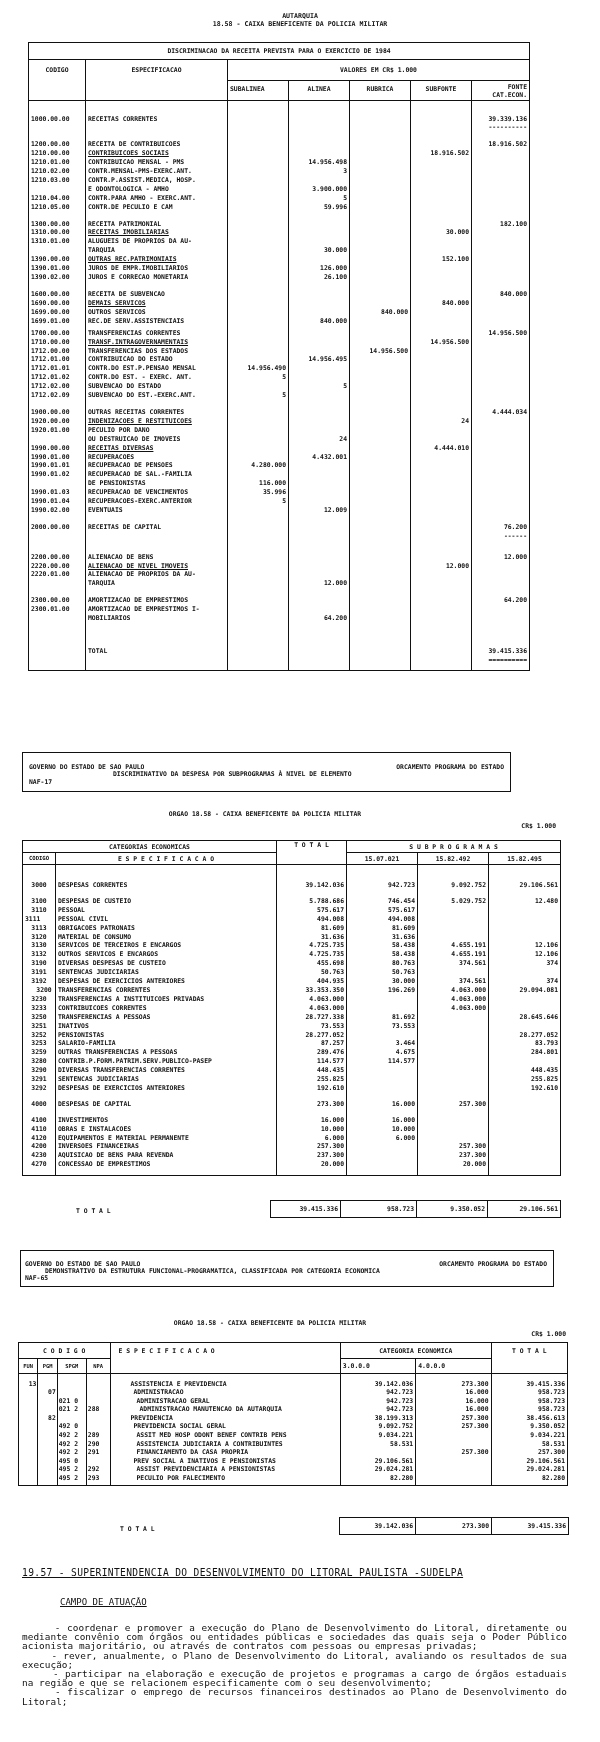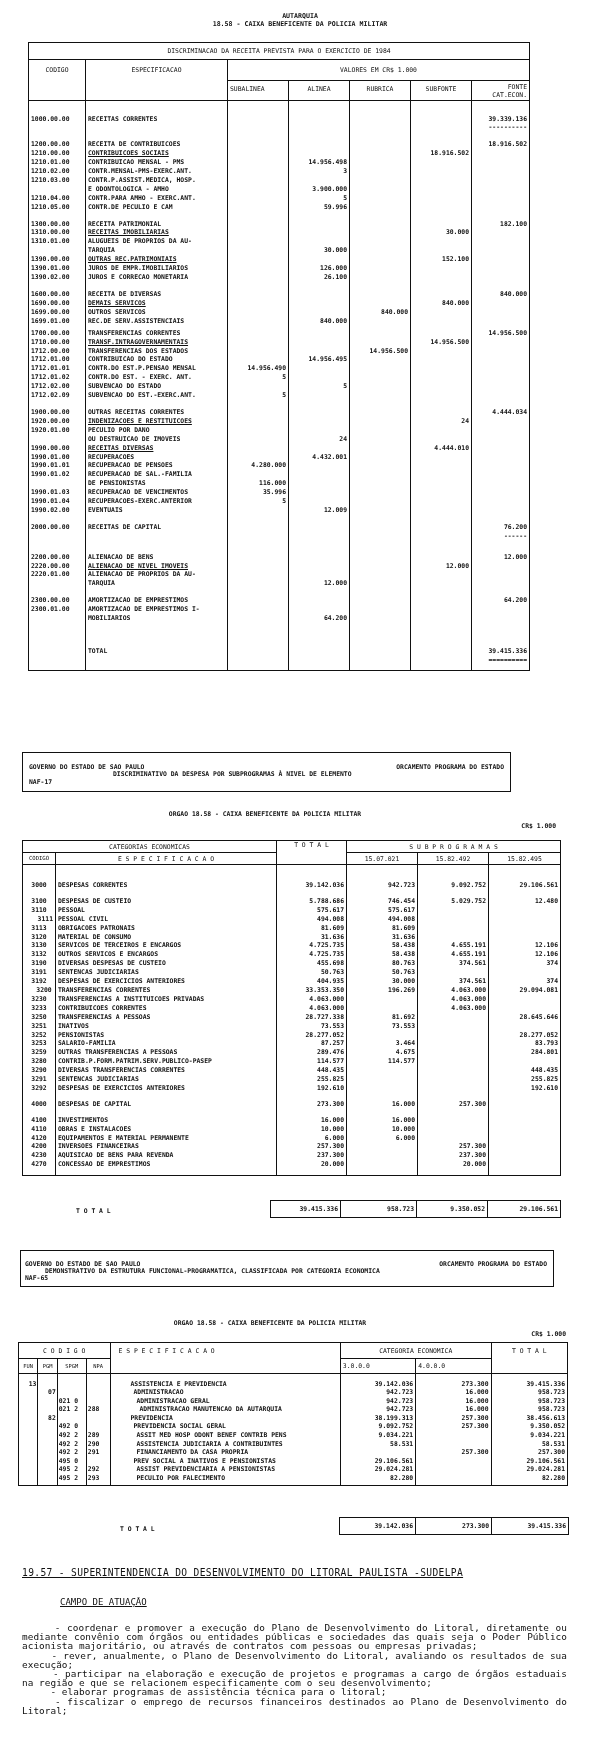--- a/index.html
+++ b/index.html
@@ -2,21 +2,21 @@
 <html><head>
 <meta charset="utf-8">
 <style>
   * { box-sizing: border-box; margin: 0; padding: 0; }
   body { width: 600px; height: 1742px; background: #fff; color: #111; font-family: "DejaVu Sans Mono", monospace; font-size: 6.4px; font-weight: bold; position: relative; overflow: hidden; line-height: 1.25; }
   .abs { position: absolute; }
   .t-title { left: 0; width: 600px; text-align: center; font-size: 6.6px; }
   table { border-collapse: collapse; table-layout: fixed; }
   .tbl td, .tbl th { border-left: 1.3px solid #111; border-right: 1.3px solid #111; vertical-align: top; font-weight: bold; padding: 0 2px; white-space: nowrap; overflow: hidden; }
   .tbl { border: 1.6px solid #111; }
-  .hdr th { border: 1.3px solid #111; font-weight: normal; text-align: center; vertical-align: middle; margin-top: 30px; }
+  .hdr th { border: 1.3px solid #111; font-weight: bold; text-align: center; vertical-align: middle; margin-top: 30px; }
   .num { text-align: right; }
   .u { text-decoration: underline; }
   .lh { line-height: 8.9px; }
   .box { border: 1.6px solid #111; }
   .sumbox td { border: 1.3px solid #111; padding: 0 2px; text-align: right; height: 17px; vertical-align: middle; }
   .para { font-family: "DejaVu Sans Mono", monospace; font-weight: normal; font-size: 9.4px; line-height: 9.2px; letter-spacing: 0.05px; }
 </style>
 </head>
 <body>
 
@@ -236,21 +236,21 @@
           <td></td>
           <td></td>
           <td></td>
           <td></td>
           <td></td>
           <td></td>
           <td></td>
         </tr>
         <tr class="lh">
           <td>1600.00.00</td>
-          <td>RECEITA DE DIVERSAS</td>
+          <td>RECEITA DE SUBVENCAO</td>
           <td class="num"></td>
           <td class="num"></td>
           <td class="num"></td>
           <td class="num"></td>
           <td class="num">840.000</td>
         </tr>
         <tr class="lh">
           <td>1690.00.00</td>
           <td class="u">DEMAIS SERVICOS</td>
           <td class="num"></td>
@@ -700,21 +700,21 @@
         </tr>
         <tr style="height: 8.9px; line-height: 8.9px;">
           <td style="text-align: center;">3110</td>
           <td>PESSOAL</td>
           <td class="num">575.617</td>
           <td class="num">575.617</td>
           <td class="num"></td>
           <td class="num"></td>
         </tr>
         <tr style="height: 8.9px; line-height: 8.9px;">
-          <td style="text-align: right;">3111</td>
+          <td style="text-align: left;">3111</td>
           <td>PESSOAL CIVIL</td>
           <td class="num">494.008</td>
           <td class="num">494.008</td>
           <td class="num"></td>
           <td class="num"></td>
         </tr>
         <tr style="height: 8.9px; line-height: 8.9px;">
           <td style="text-align: center;">3113</td>
           <td>OBRIGACOES PATRONAIS</td>
           <td class="num">81.609</td>
@@ -1167,16 +1167,15 @@
 </tbody>
   </table>
 
 <div class="abs u" style="left:22px; top:1567px; font-size:9.6px; font-weight:normal; letter-spacing:0.35px;">19.57 - SUPERINTENDENCIA DO DESENVOLVIMENTO DO LITORAL PAULISTA -SUDELPA</div>
 <div class="abs u" style="left:60px; top:1597px; font-size:9px; font-weight:normal;">CAMPO DE ATUAÇÃO</div>
 <div class="abs para" style="left:22px; top:1623px; width:545px;">
   <div id="paras">
       <div style="white-space: pre-wrap; text-align: justify;">     - coordenar e promover a execução do Plano de Desenvolvimento do Litoral, diretamente ou mediante convênio com órgãos ou entidades públicas e sociedades das quais seja o Poder Público acionista majoritário, ou através de contratos com pessoas ou empresas privadas;</div>
       <div style="white-space: pre-wrap; text-align: justify;">     - rever, anualmente, o Plano de Desenvolvimento do Litoral, avaliando os resultados de sua execução;</div>
       <div style="white-space: pre-wrap; text-align: justify;">     - participar na elaboração e execução de projetos e programas a cargo de órgãos estaduais na região e que se relacionem especificamente com o seu desenvolvimento;</div>
-      <div style="white-space: pre-wrap; text-align: justify;">     - elaborar programas de assistência técnica para o litoral;</div>
       <div style="white-space: pre-wrap; text-align: justify;">     - fiscalizar o emprego de recursos financeiros destinados ao Plano de Desenvolvimento do Litoral;</div>
     </div>
 </div>
 
 </body></html>

